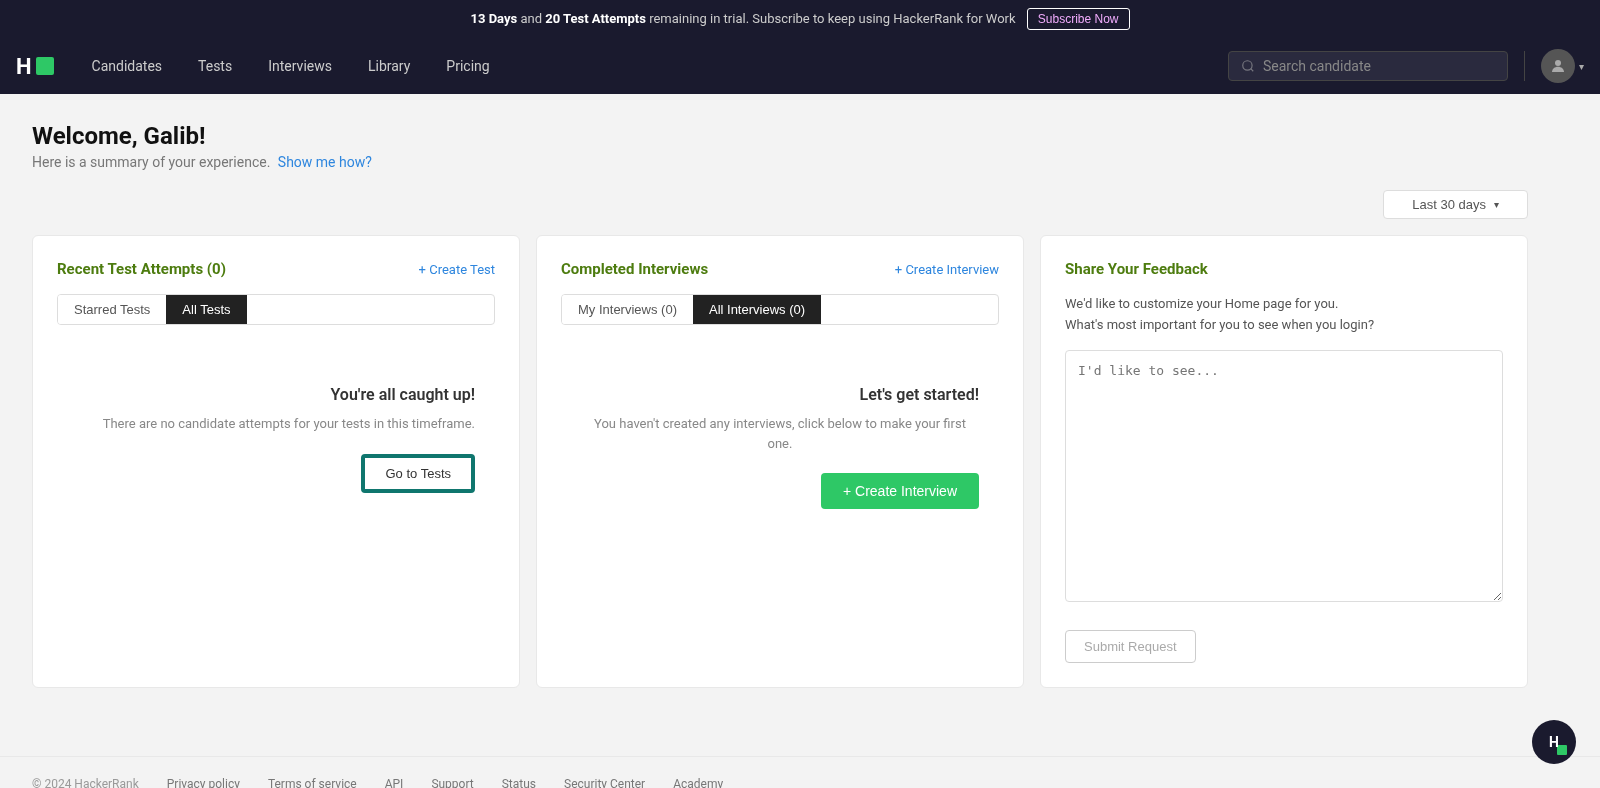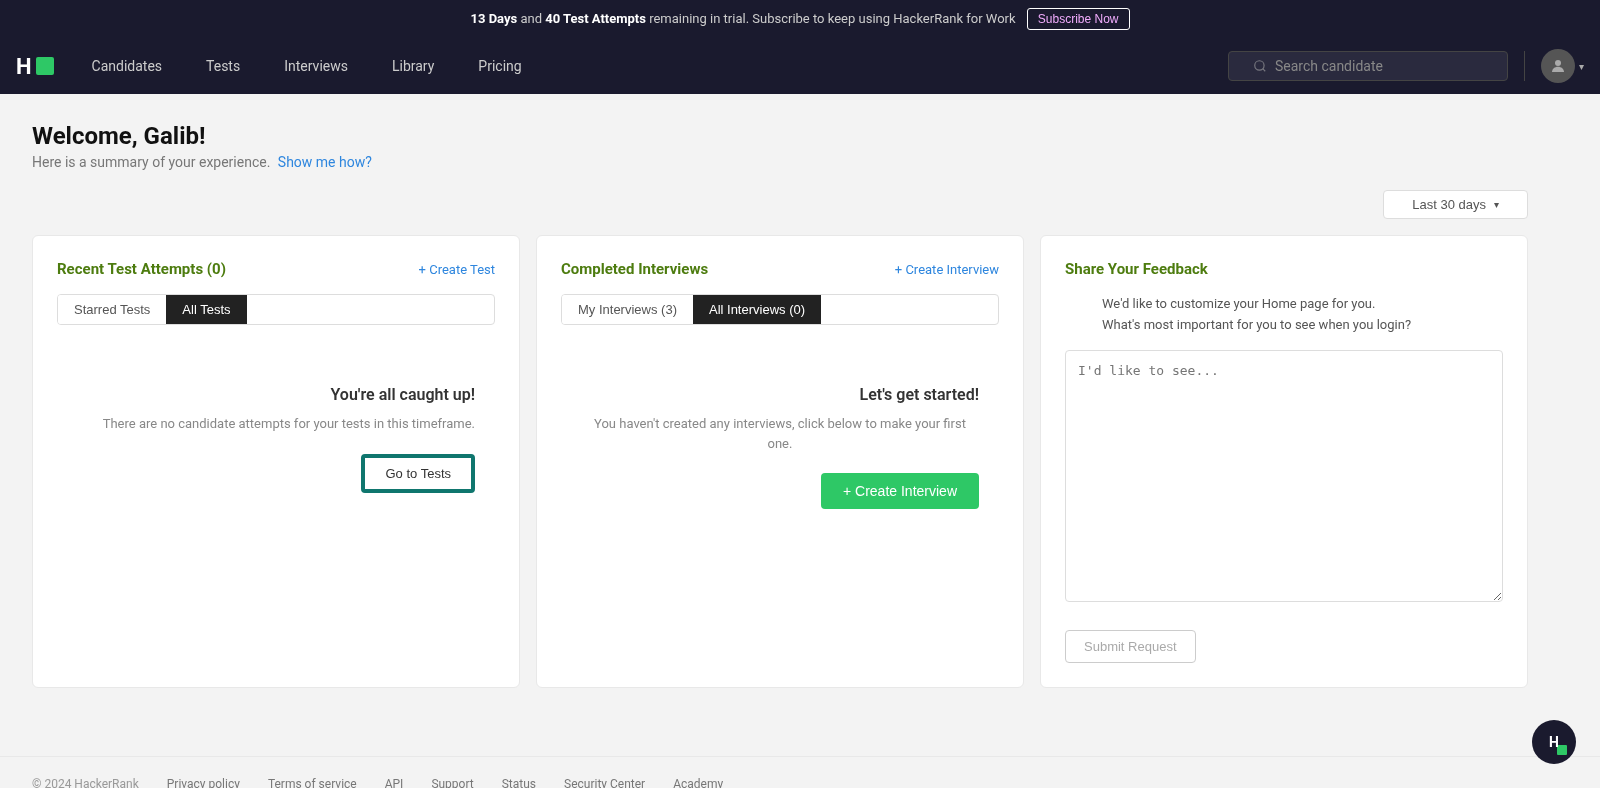--- a/index.html
+++ b/index.html
@@ -45,38 +45,38 @@
       margin-right: 4px;
     }
     .logo-square {
       width: 18px;
       height: 18px;
       background: #2ec866;
       border-radius: 2px;
     }
     .nav-links {
       display: flex;
-      gap: 16px;
+      gap: 8px;
       flex: 1;
     }
     .nav-link {
       color: #ccc;
       text-decoration: none;
       padding: 8px 14px;
       border-radius: 4px;
       font-size: 14px;
       cursor: pointer;
     }
     .nav-search {
       display: flex;
       align-items: center;
       background: #2a2a3e;
       border: 1px solid #444;
       border-radius: 4px;
-      padding: 6px 24px;
+      padding: 6px 12px;
       width: 280px;
       color: #aaa;
       font-size: 14px;
     }
     .nav-search svg { margin-right: 8px; opacity: 0.6; }
     .nav-divider { width: 1px; background: #444; height: 30px; margin: 0 16px; }
     .nav-user {
       display: flex;
       align-items: center;
       cursor: pointer;
@@ -191,21 +191,21 @@
       border: none;
       padding: 10px 22px;
       border-radius: 4px;
       cursor: pointer;
       font-size: 14px;
       font-weight: 500;
     }
 
     
     .feedback-card { flex: 1; }
-    .feedback-desc { font-size: 13px; color: #555; margin-bottom: 14px; line-height: 1.6; margin-left: 37px; }
+    .feedback-desc { font-size: 13px; color: #555; margin-bottom: 14px; line-height: 1.6; }
     .feedback-textarea {
       width: 100%;
       height: 252px;
       border: 1px solid #ddd;
       border-radius: 4px;
       padding: 12px;
       font-size: 13px;
       color: #999;
       resize: vertical;
       outline: none;
@@ -250,21 +250,21 @@
       cursor: pointer;
     }
     .floating-badge .logo-sq-small { width: 10px; height: 10px; background: #2ec866; border-radius: 1px; position: absolute; bottom: 9px; right: 9px; }
   </style>
 </head>
 <body>
 
 <div class="top-banner">
   <strong>13 Days</strong>
   <span> and </span>
-  <strong>40 Test Attempts</strong>
+  <strong>20 Test Attempts</strong>
   <span> remaining in trial. Subscribe to keep using HackerRank for Work</span>
   <button class="subscribe-btn">Subscribe Now</button>
 </div>
 
 <nav class="navbar">
   <div class="navbar-logo">
     <span class="logo-h">H</span>
     <div class="logo-square"></div>
   </div>
   <div class="nav-links">
@@ -327,21 +327,21 @@
         <button class="btn-outline">Go to Tests</button>
       </div>
     </div>
 
     <div class="card">
       <div class="card-header">
         <span class="card-title">Completed Interviews</span>
         <a class="card-action">+ Create Interview</a>
       </div>
       <div class="toggle-tabs">
-        <button class="toggle-tab">My Interviews (3)</button>
+        <button class="toggle-tab">My Interviews (0)</button>
         <button class="toggle-tab active">All Interviews (0)</button>
       </div>
       <div class="empty-state">
         <p class="empty-state-title">Let's get started!</p>
         <p class="empty-state-sub">You haven't created any interviews, click below to make your first one.</p>
         <button class="btn-primary">+ Create Interview</button>
       </div>
     </div>
 
     <div class="card feedback-card">

